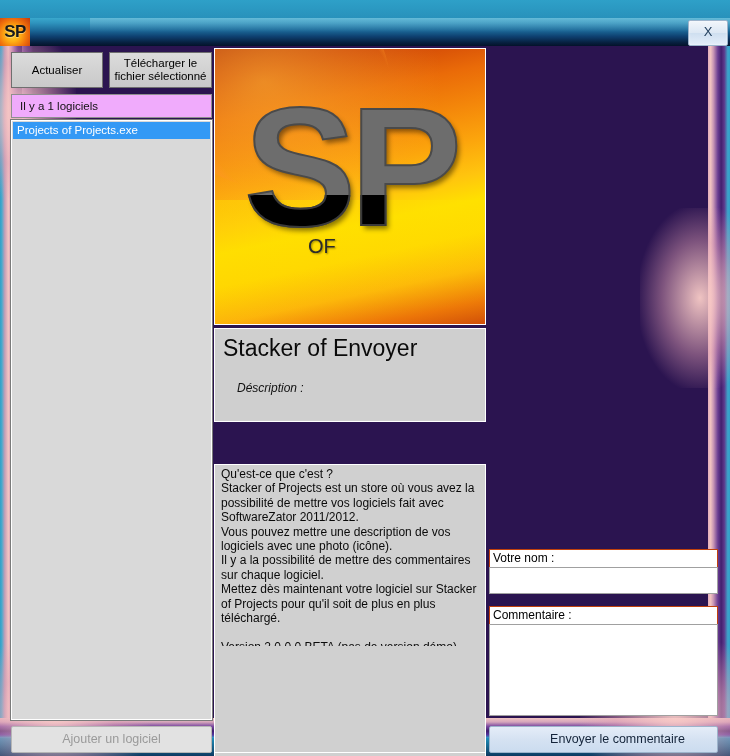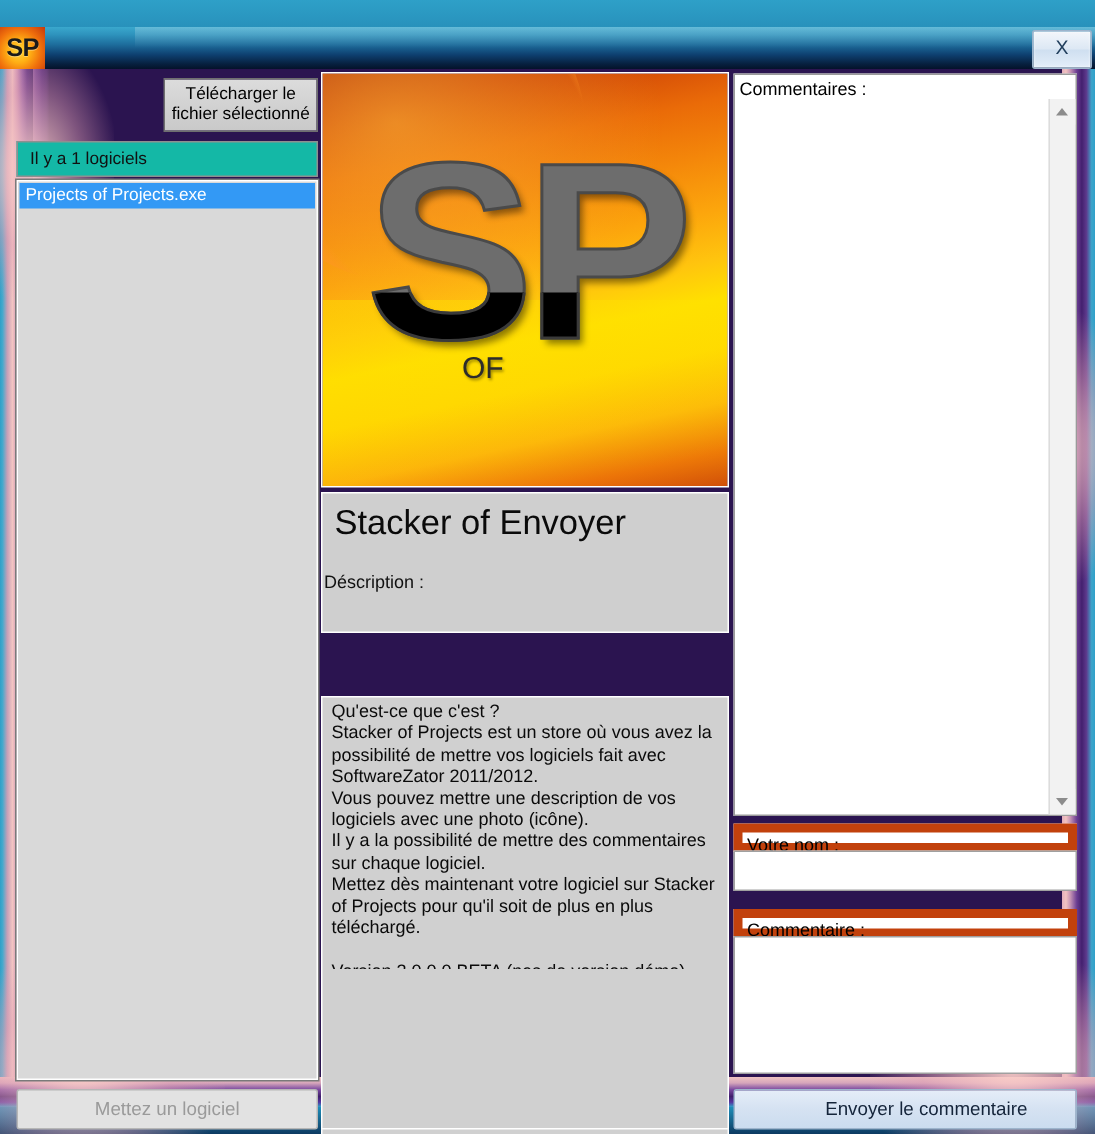--- a/index.html
+++ b/index.html
@@ -177,21 +177,21 @@
     align-items: center;
     justify-content: center;
     line-height: 13px;
     padding: 0 3px;
   }
   #count-label {
     position: absolute;
     left: 3px; top: 48px;
     width: 201px; height: 24px;
     box-sizing: border-box;
-    background: #14b8a6;
+    background: #f0abfc;
     border: 1px solid #8f8f8f;
     font-size: 11.5px;
     color: #111;
     line-height: 22px;
     padding-left: 8px;
   }
   #file-list {
     position: absolute;
     left: 3px; top: 74px;
     width: 201px;
@@ -316,23 +316,24 @@
     border: 1px solid #ffffff;
   }
   #app-title {
     position: absolute;
     left: 8px; top: 6px;
     font-size: 23px;
     color: #0a0a0a;
   }
   #desc-label {
     position: absolute;
-    left: 1px; top: 52px;
+    left: 22px; top: 52px;
     font-size: 12px;
     color: #111;
+    font-style: italic;
   }
   #desc-box {
     position: absolute;
     left: 0; top: 378px;
     width: 272px; height: 302px;
     box-sizing: border-box;
     background: #d0d0d0;
     border: 1px solid #ffffff;
     padding: 2px 6px;
     font-size: 12px;
@@ -355,21 +356,21 @@
   
   #right-col {
     position: absolute;
     left: 481px; top: 0;
     width: 233px;
     height: 692px;
   }
   .field-label {
     box-sizing: border-box;
     background: #ffffff;
-    border: 6px solid #c2410c;
+    border: 1px solid #c2410c;
     font-size: 12px;
     color: #000;
     padding-left: 3px;
     line-height: 17px;
   }
   #comments-panel {
     position: absolute;
     left: 0; top: 3px;
     width: 229px; height: 495px;
     box-sizing: border-box;
@@ -470,26 +471,27 @@
 
   <div id="titlebar">
     <div id="titlebar-sheen"></div>
     <div id="app-icon">SP</div>
     <div id="close-button">X</div>
   </div>
 
   <div id="client">
 
     <div id="left-col">
+      <div id="btn-refresh" class="btn">Actualiser</div>
       <div id="btn-download" class="btn">Télécharger le fichier sélectionné</div>
       <div id="count-label">Il y a 1 logiciels</div>
       <div id="file-list">
         <div class="list-item selected">Projects of Projects.exe</div>
       </div>
-      <div id="btn-add">Mettez un logiciel</div>
+      <div id="btn-add">Ajouter un logiciel</div>
     </div>
 
     <div id="mid-col">
 
       <div id="logo">
         <div id="logo-swirl"></div>
         <div id="logo-band"></div>
         <div id="logo-text">SP</div>
         <div id="logo-clip-black">
           <span>SP</span>
@@ -511,31 +513,20 @@
 Version 2.0.0.0 BETA (pas de version démo)
 (2.15mo)
 
 créer par Alain Graber
 http://mesprojets.jimdo.com</div>
       <div id="mid-filler"></div>
     </div>
 
     <div id="right-col">
 
-      <div id="comments-panel">
-        <div id="comments-label">Commentaires :</div>
-        <div id="comments-scrollbar">
-          <div class="sb-arrow sb-up" style="top:0;">
-            <div class="tri"></div>
-          </div>
-          <div class="sb-arrow sb-down" style="bottom:0;">
-            <div class="tri"></div>
-          </div>
-        </div>
-      </div>
 
       <div id="name-label" class="field-label">Votre nom :</div>
       <div id="name-input"></div>
 
       <div id="comment-label" class="field-label">Commentaire :</div>
       <div id="comment-input"></div>
 
       <div id="btn-send">Envoyer le commentaire</div>
     </div>
 

